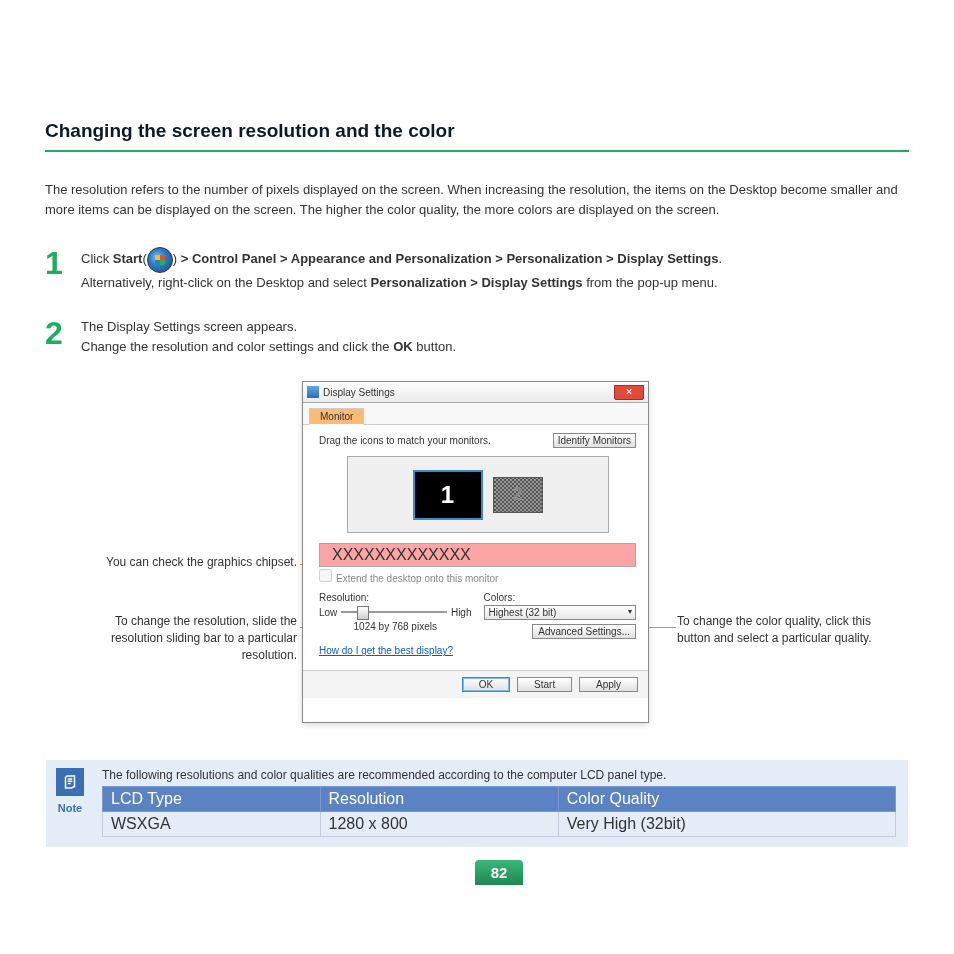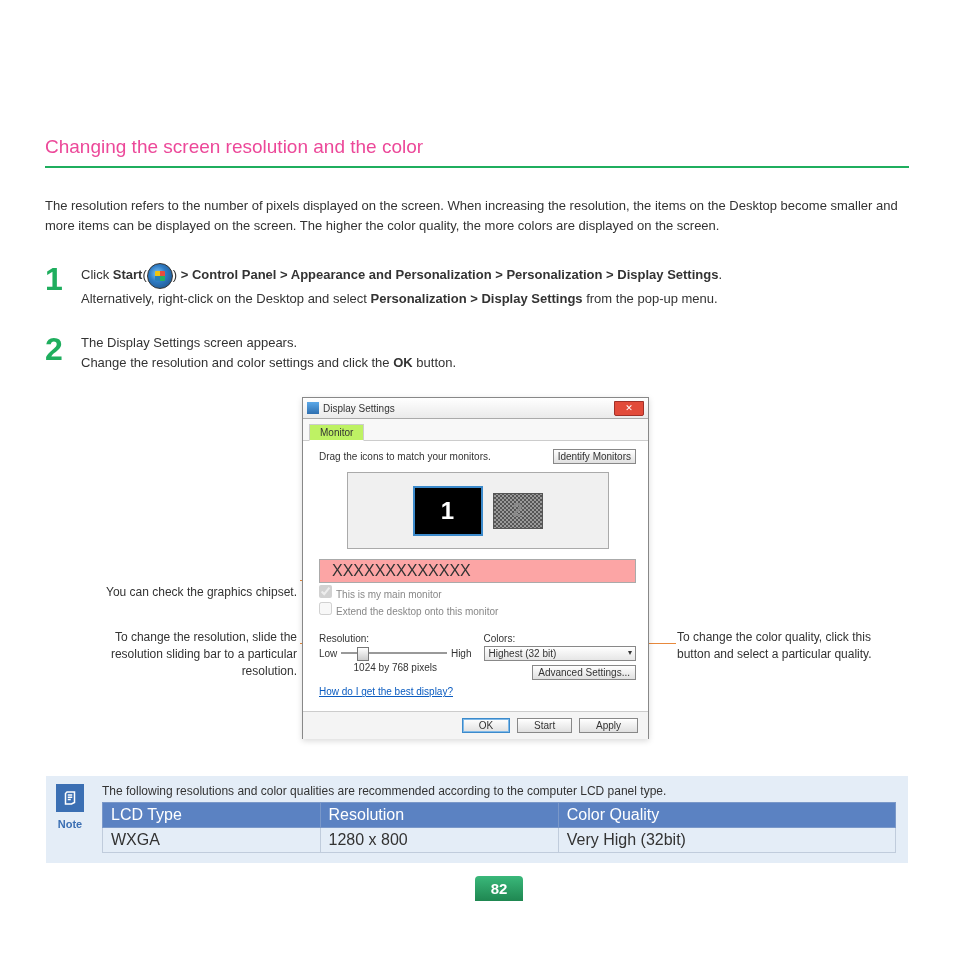--- a/index.html
+++ b/index.html
@@ -9,23 +9,23 @@
   background: #fff;
   width: 954px;
   font-size: 13px;
   color: #333;
 }
 .page {
   padding: 120px 45px 40px 45px;
 }
 .page-title {
   font-size: 19px;
-  font-weight: normal;
-  color: #ec4899;
-  margin: 16px 0 8px 0;
+  font-weight: bold;
+  color: #0f172a;
+  margin: 0 0 8px 0;
 }
 .title-rule {
   height: 2px;
   background: #1fae5e;
   margin-bottom: 28px;
 }
 .intro {
   font-size: 13px;
   line-height: 1.5;
   margin-bottom: 28px;
@@ -118,21 +118,21 @@
 .tab-strip {
   padding: 4px 6px 0 6px;
   border-bottom: 1px solid #ccc;
   background: #f8f8f8;
 }
 .tab {
   display: inline-block;
   padding: 2px 10px;
   border: 1px solid #ccc;
   border-bottom: 1px solid #fff;
-  background: #bef264;
+  background: #fdba74;
   font-size: 10px;
   position: relative;
   top: 1px;
 }
 .dialog-body {
   padding: 8px 12px 6px 16px;
 }
 .instr {
   font-size: 10px;
   display: flex;
@@ -191,21 +191,21 @@
   font-size: 10px;
   color: #888;
   margin: 2px 0;
 }
 .cb-line input {
   margin: 0 4px 0 0;
 }
 .row {
   display: flex;
   gap: 12px;
-  margin-top: 16px;
+  margin-top: 8px;
 }
 .half {
   flex: 1;
 }
 .lbl {
   font-size: 10px;
   margin-bottom: 2px;
 }
 .slider {
   display: flex;
@@ -288,21 +288,21 @@
 }
 .dlg-btn.ok {
   border: 1px solid #3c8acb;
   box-shadow: 0 0 0 1px #7fb9e8 inset;
 }
 .callout {
   position: absolute;
   font-size: 12px;
   line-height: 1.4;
 }
-.callout.left1 { right: 610px; top: 187px; text-align: right; width: 200px; }
+.callout.left1 { right: 610px; top: 173px; text-align: right; width: 200px; }
 .callout.left2 { right: 610px; top: 232px; text-align: right; width: 220px; }
 .callout.right1 { left: 630px; top: 232px; text-align: left; width: 225px; }
 .line {
   position: absolute;
   height: 1px;
   background: #e8893c;
 }
 .line1 { left: 253px; width: 18px; top: 183px; }
 .line2 { left: 253px; width: 32px; top: 246px; }
 .line3 { left: 561px; width: 68px; top: 246px; }
@@ -417,21 +417,20 @@
       <div class="dialog-body">
         <div class="instr">
           <span>Drag the icons to match your monitors.</span>
           <span class="id-btn">Identify Monitors</span>
         </div>
         <div class="monitor-area">
           <div class="monitor1">1</div>
           <div class="monitor2">2</div>
         </div>
         <div class="chipset-box">XXXXXXXXXXXXX</div>
-        <div class="cb-line"><input type="checkbox" checked="" disabled="" style=""><span>This is my main monitor</span></div>
         <div class="cb-line"><input type="checkbox" disabled="" style=""><span>Extend the desktop onto this monitor</span></div>
         <div class="row">
           <div class="half">
             <div class="lbl">Resolution:</div>
             <div class="slider">
               <span>Low</span>
               <div class="track">
                   <div class="thumb"></div>
                 </div>
               <span>High</span>
@@ -469,21 +468,21 @@
     <div class="note-body">
       <div class="note-text">The following resolutions and color qualities are recommended according to the computer LCD panel type.</div>
       <table class="tbl">
         <tbody>
             <tr>
           <th>LCD Type</th>
           <th>Resolution</th>
           <th>Color Quality</th>
         </tr>
         <tr>
-          <td>WXGA</td>
+          <td>WSXGA</td>
           <td>1280 x 800</td>
           <td>Very High (32bit)</td>
         </tr>
       </tbody>
         </table>
     </div>
   </div>
 
   <div class="page-num-wrap">
     <span class="page-num">82</span>

